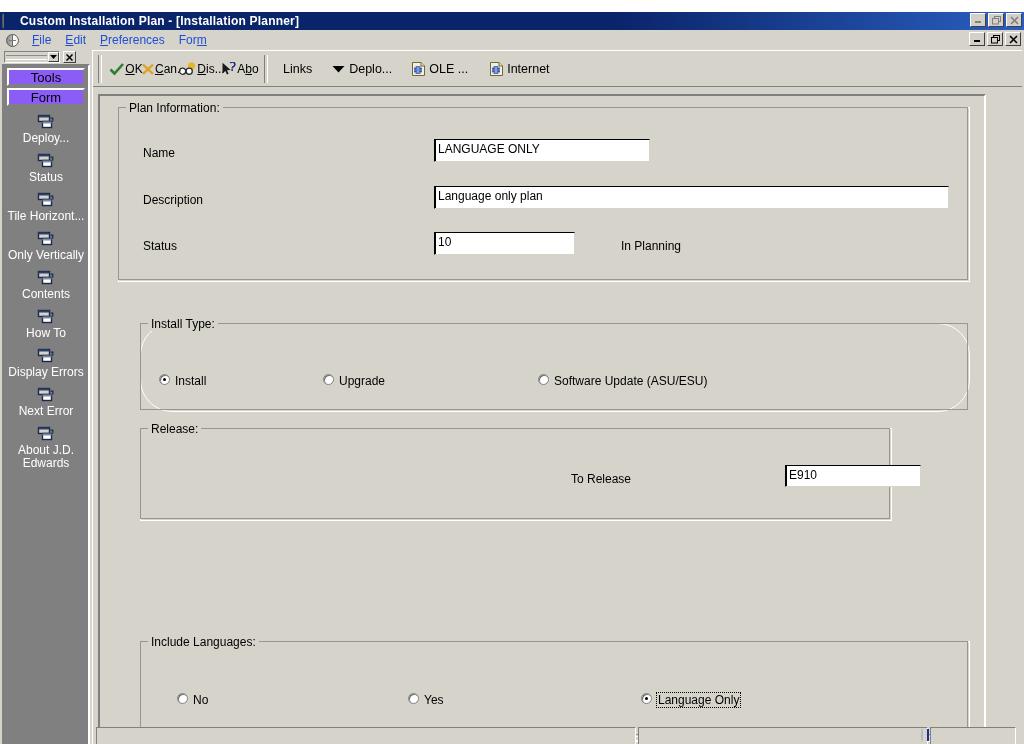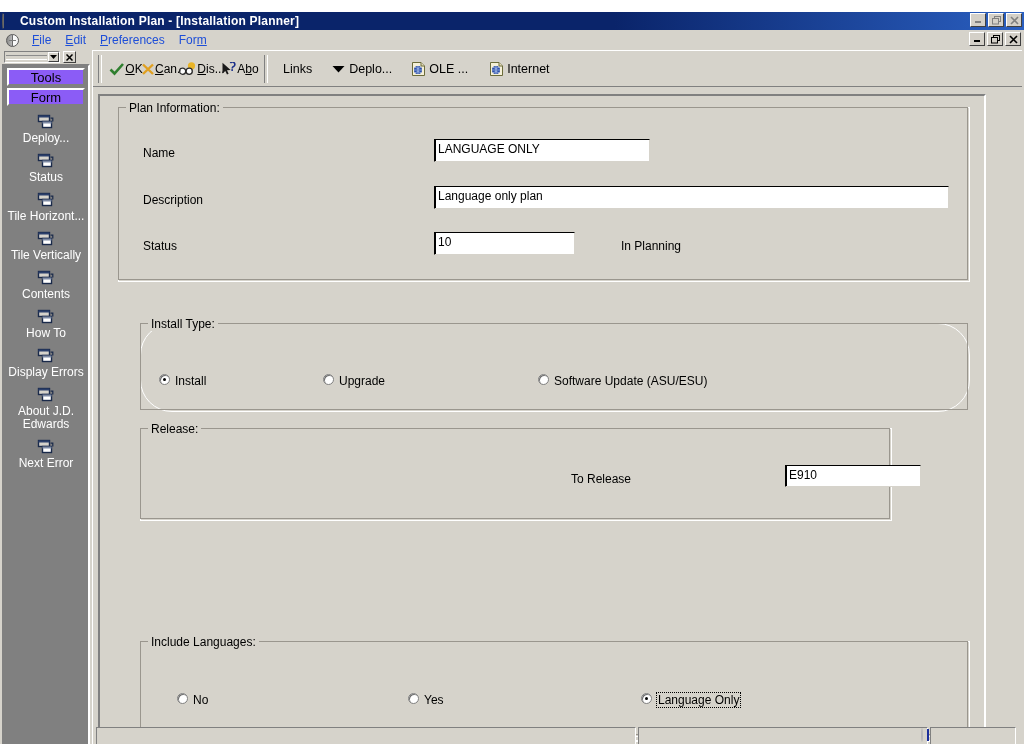--- a/index.html
+++ b/index.html
@@ -535,21 +535,21 @@
           <div class="sb-item">
             <div class="sb-ico">
               <svg width="18" height="16" viewBox="0 0 18 16">
                 <rect x="1.5" y="1.5" width="11" height="6" fill="#d6d3cb" stroke="#1a2a4a" stroke-width="1.4"></rect>
                 <rect x="1.5" y="1.5" width="11" height="2" fill="#2b3f6b"></rect>
                 <rect x="5.5" y="7.5" width="9" height="6" fill="#ffffff" stroke="#1a2a4a" stroke-width="1.4"></rect>
                 <rect x="5.5" y="7.5" width="9" height="2" fill="#7e8aa3"></rect>
                 <path d="M13.6 4.2 l2.2 0 l0 3.2" stroke="#1a2a4a" stroke-width="1.2" fill="none"></path>
               </svg>
             </div>
-            <div class="sb-label">Tile Vertically</div>
+            <div class="sb-label">Only Vertically</div>
           </div>
           <div class="sb-item">
             <div class="sb-ico">
               <svg width="18" height="16" viewBox="0 0 18 16">
                 <rect x="1.5" y="1.5" width="11" height="6" fill="#d6d3cb" stroke="#1a2a4a" stroke-width="1.4"></rect>
                 <rect x="1.5" y="1.5" width="11" height="2" fill="#2b3f6b"></rect>
                 <rect x="5.5" y="7.5" width="9" height="6" fill="#ffffff" stroke="#1a2a4a" stroke-width="1.4"></rect>
                 <rect x="5.5" y="7.5" width="9" height="2" fill="#7e8aa3"></rect>
                 <path d="M13.6 4.2 l2.2 0 l0 3.2" stroke="#1a2a4a" stroke-width="1.2" fill="none"></path>
               </svg>
@@ -583,33 +583,33 @@
           <div class="sb-item">
             <div class="sb-ico">
               <svg width="18" height="16" viewBox="0 0 18 16">
                 <rect x="1.5" y="1.5" width="11" height="6" fill="#d6d3cb" stroke="#1a2a4a" stroke-width="1.4"></rect>
                 <rect x="1.5" y="1.5" width="11" height="2" fill="#2b3f6b"></rect>
                 <rect x="5.5" y="7.5" width="9" height="6" fill="#ffffff" stroke="#1a2a4a" stroke-width="1.4"></rect>
                 <rect x="5.5" y="7.5" width="9" height="2" fill="#7e8aa3"></rect>
                 <path d="M13.6 4.2 l2.2 0 l0 3.2" stroke="#1a2a4a" stroke-width="1.2" fill="none"></path>
               </svg>
             </div>
+            <div class="sb-label">Next Error</div>
+          </div>
+          <div class="sb-item">
+            <div class="sb-ico">
+              <svg width="18" height="16" viewBox="0 0 18 16">
+                <rect x="1.5" y="1.5" width="11" height="6" fill="#d6d3cb" stroke="#1a2a4a" stroke-width="1.4"></rect>
+                <rect x="1.5" y="1.5" width="11" height="2" fill="#2b3f6b"></rect>
+                <rect x="5.5" y="7.5" width="9" height="6" fill="#ffffff" stroke="#1a2a4a" stroke-width="1.4"></rect>
+                <rect x="5.5" y="7.5" width="9" height="2" fill="#7e8aa3"></rect>
+                <path d="M13.6 4.2 l2.2 0 l0 3.2" stroke="#1a2a4a" stroke-width="1.2" fill="none"></path>
+              </svg>
+            </div>
             <div class="sb-label">About J.D. Edwards</div>
-          </div>
-          <div class="sb-item">
-            <div class="sb-ico">
-              <svg width="18" height="16" viewBox="0 0 18 16">
-                <rect x="1.5" y="1.5" width="11" height="6" fill="#d6d3cb" stroke="#1a2a4a" stroke-width="1.4"></rect>
-                <rect x="1.5" y="1.5" width="11" height="2" fill="#2b3f6b"></rect>
-                <rect x="5.5" y="7.5" width="9" height="6" fill="#ffffff" stroke="#1a2a4a" stroke-width="1.4"></rect>
-                <rect x="5.5" y="7.5" width="9" height="2" fill="#7e8aa3"></rect>
-                <path d="M13.6 4.2 l2.2 0 l0 3.2" stroke="#1a2a4a" stroke-width="1.2" fill="none"></path>
-              </svg>
-            </div>
-            <div class="sb-label">Next Error</div>
           </div>
         </div>
     </div>
   </div>
 
   <div class="mdi">
 
     <div class="toolbar">
       <span class="tb-sep"></span>
 

